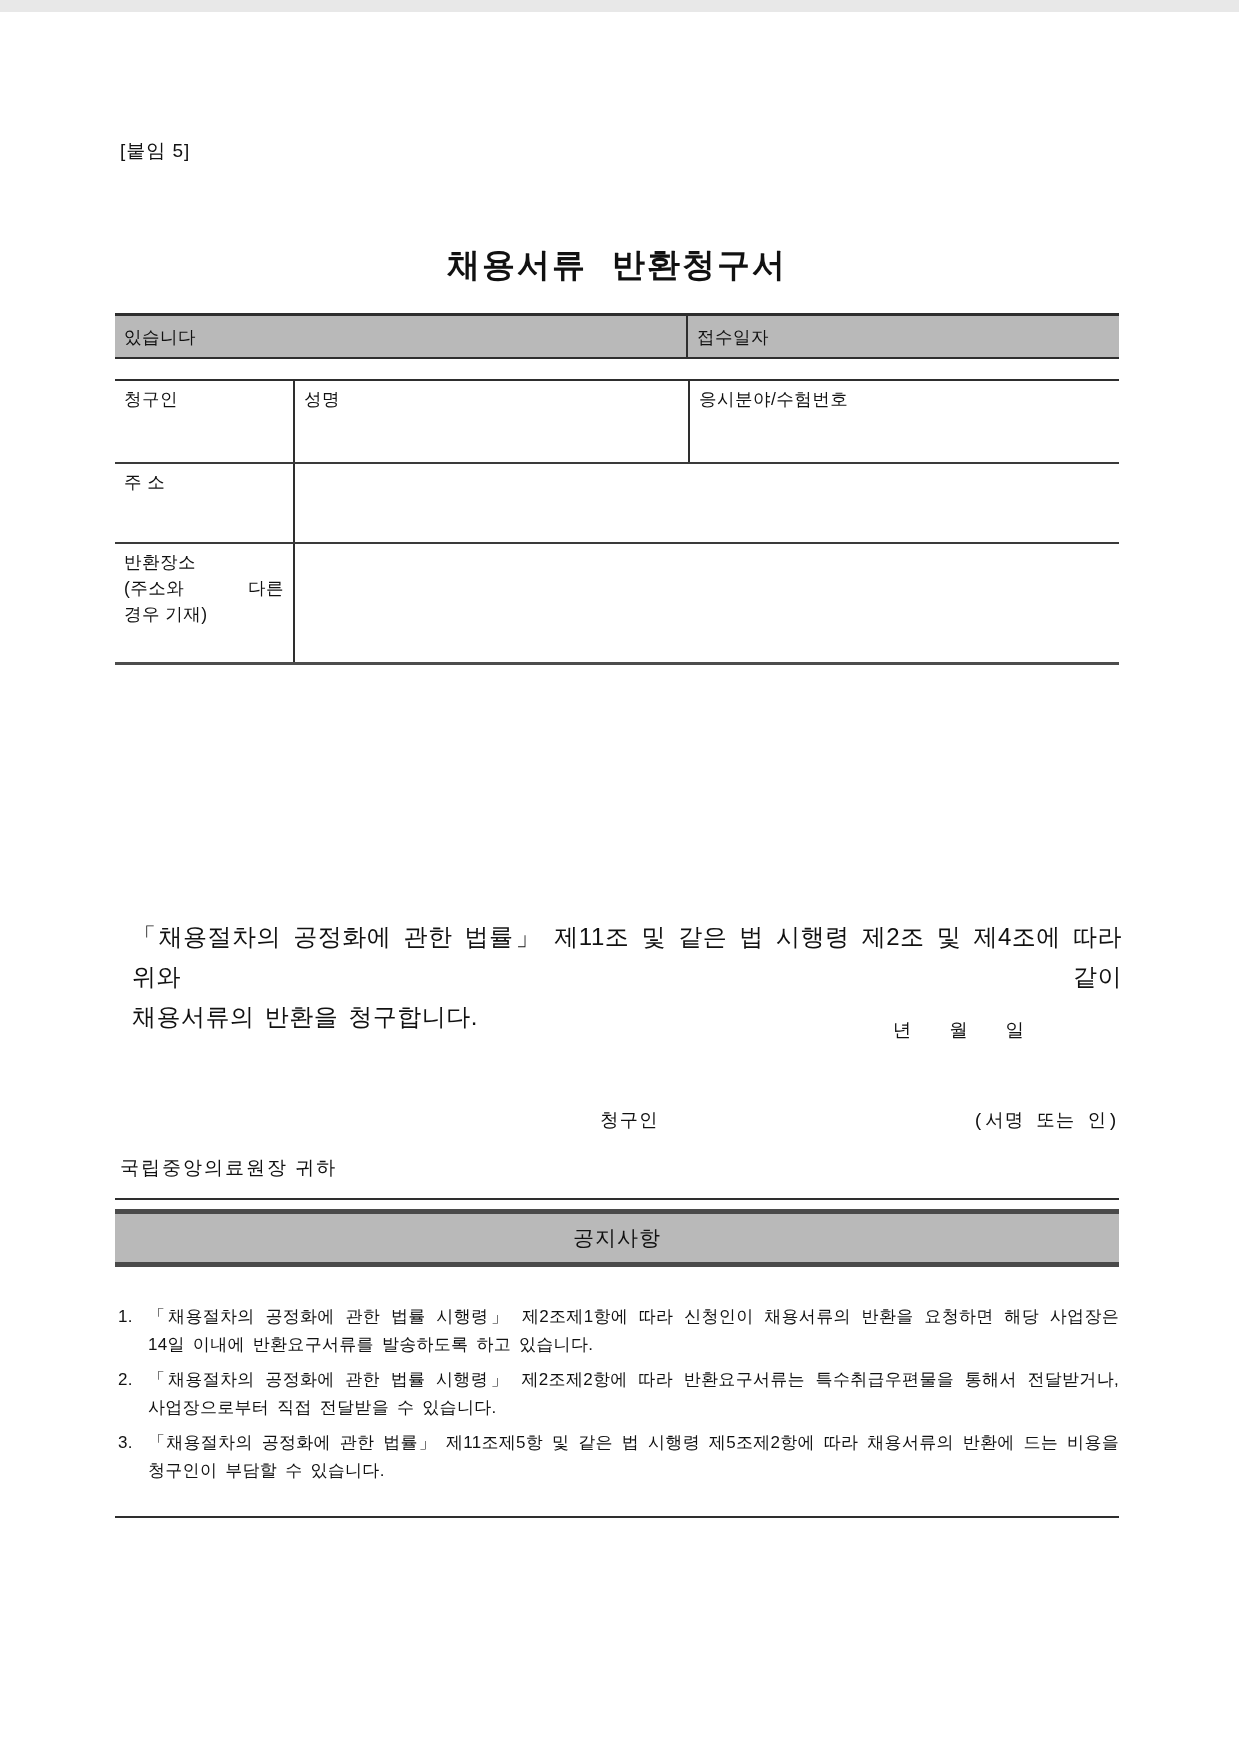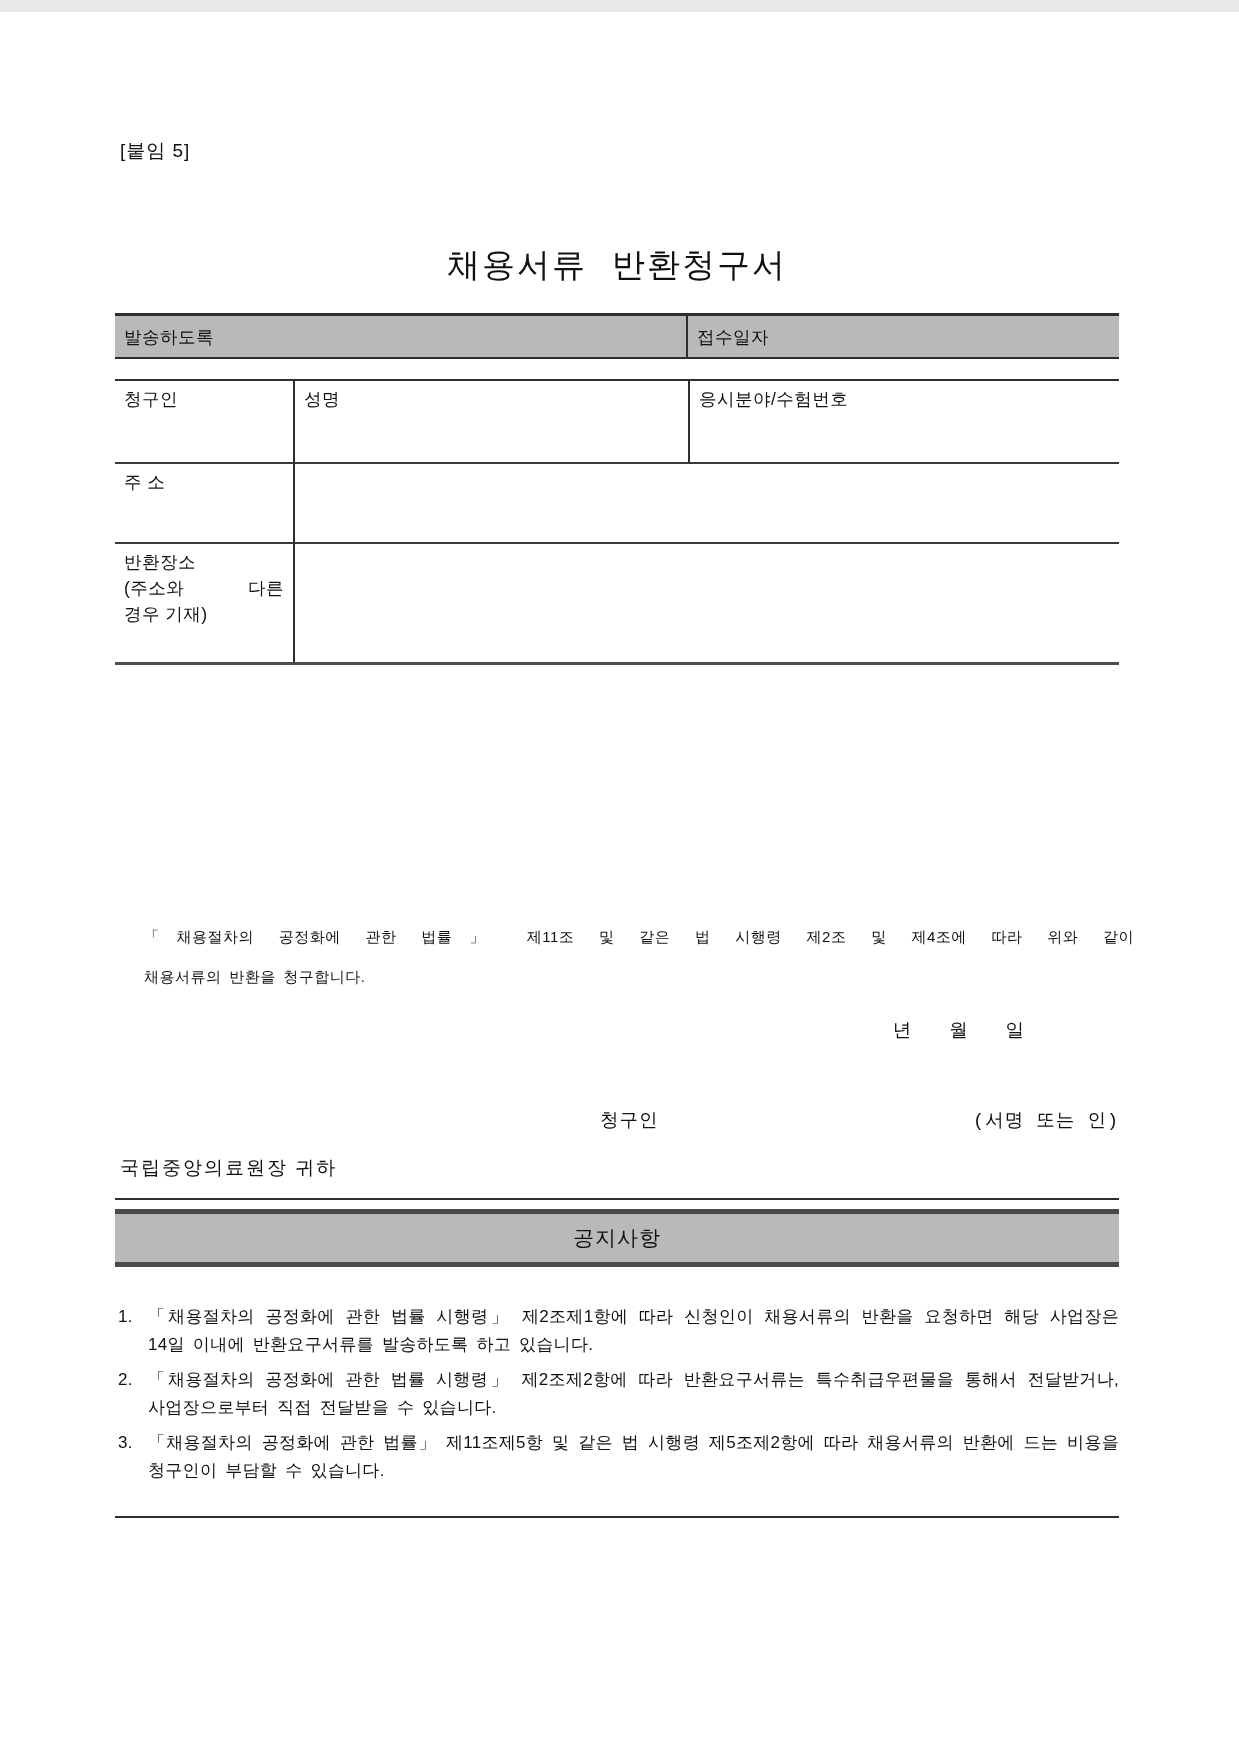--- a/index.html
+++ b/index.html
@@ -14,21 +14,21 @@
   }
   .abs{position:absolute;box-sizing:border-box;}
   .pre{white-space:pre;}
   .just{text-align:justify;text-align-last:justify;}
 
   .attach{left:120px;top:126px;font-size:19px;letter-spacing:1px;}
 
   .title{
     left:115px;top:231px;width:1004px;
     text-align:center;
-    font-size:33px;font-weight:400;
+    font-size:33px;font-weight:700;
     letter-spacing:2px;word-spacing:14px;
     margin:0;
   }
 
   
   .band1{
     left:115px;top:301px;width:1004px;height:46px;
     background:#b9b9b9;
     border-top:3px solid #2e2e2e;
     border-bottom:2px solid #2e2e2e;
@@ -48,21 +48,21 @@
   .c1{width:178px;flex:none;}
   .cgrow{flex:1;border-left:2px solid #2e2e2e;}
   .cmid{width:395px;flex:none;border-left:2px solid #2e2e2e;}
   .row-a{height:83px;border-bottom:2px solid #3a3a3a;}
   .row-b{height:80px;border-bottom:2px solid #3a3a3a;}
   .row-c{height:121px;border-bottom:3px solid #4d4d4d;}
   .row-d{height:104px;border-bottom:2px solid #3a3a3a;}
   .row-e{height:105px;border-bottom:3px solid #4d4d4d;}
   .place-l2{display:flex;justify-content:space-between;}
 
-  .declaration{left:144px;top:905px;width:990px;font-size:15px;line-height:40px;word-spacing:3px;letter-spacing:0.5px;}
+  .declaration{left:132px;top:905px;width:990px;font-size:24px;line-height:40px;word-spacing:3px;letter-spacing:0.5px;}
 
   .date-line{
     left:111px;top:1005px;width:1004px;
     text-align:right;padding-right:90px;
     font-size:18.5px;letter-spacing:1px;
   }
 
   .sig-line{left:115px;top:1095px;width:1004px;display:flex;font-size:18.5px;letter-spacing:1px;}
   .sig-claimant{margin-left:485px;}
   .sig-seal{margin-left:auto;font-family:Liberation Mono, monospace;}
@@ -91,21 +91,21 @@
 <body>
 
 <div class="page">
 
   <div class="abs attach">[붙임 5]</div>
 
   <h1 class="abs title">채용서류 반환청구서</h1>
 
   <div class="abs band1">
     <div class="bcell bleft">
-      <span>발송하도록</span>
+      <span>있습니다</span>
     </div>
     <div class="bcell bright">
       <span>접수일자</span>
     </div>
   </div>
 
   <div class="abs tbl tbl1">
     <div class="row row-a">
       <div class="cell c1">
         <span>청구인</span>

